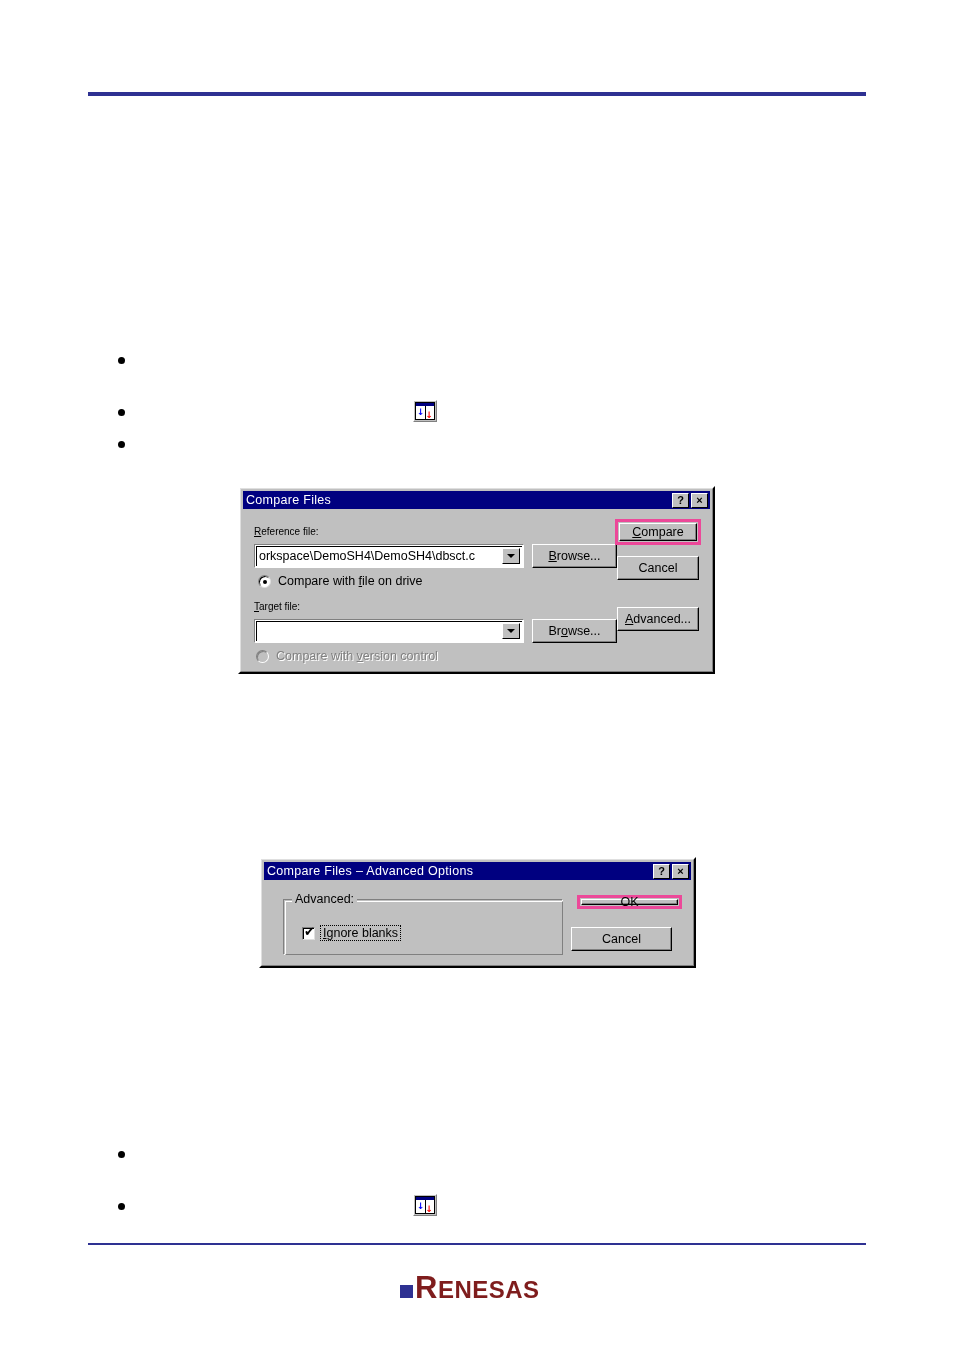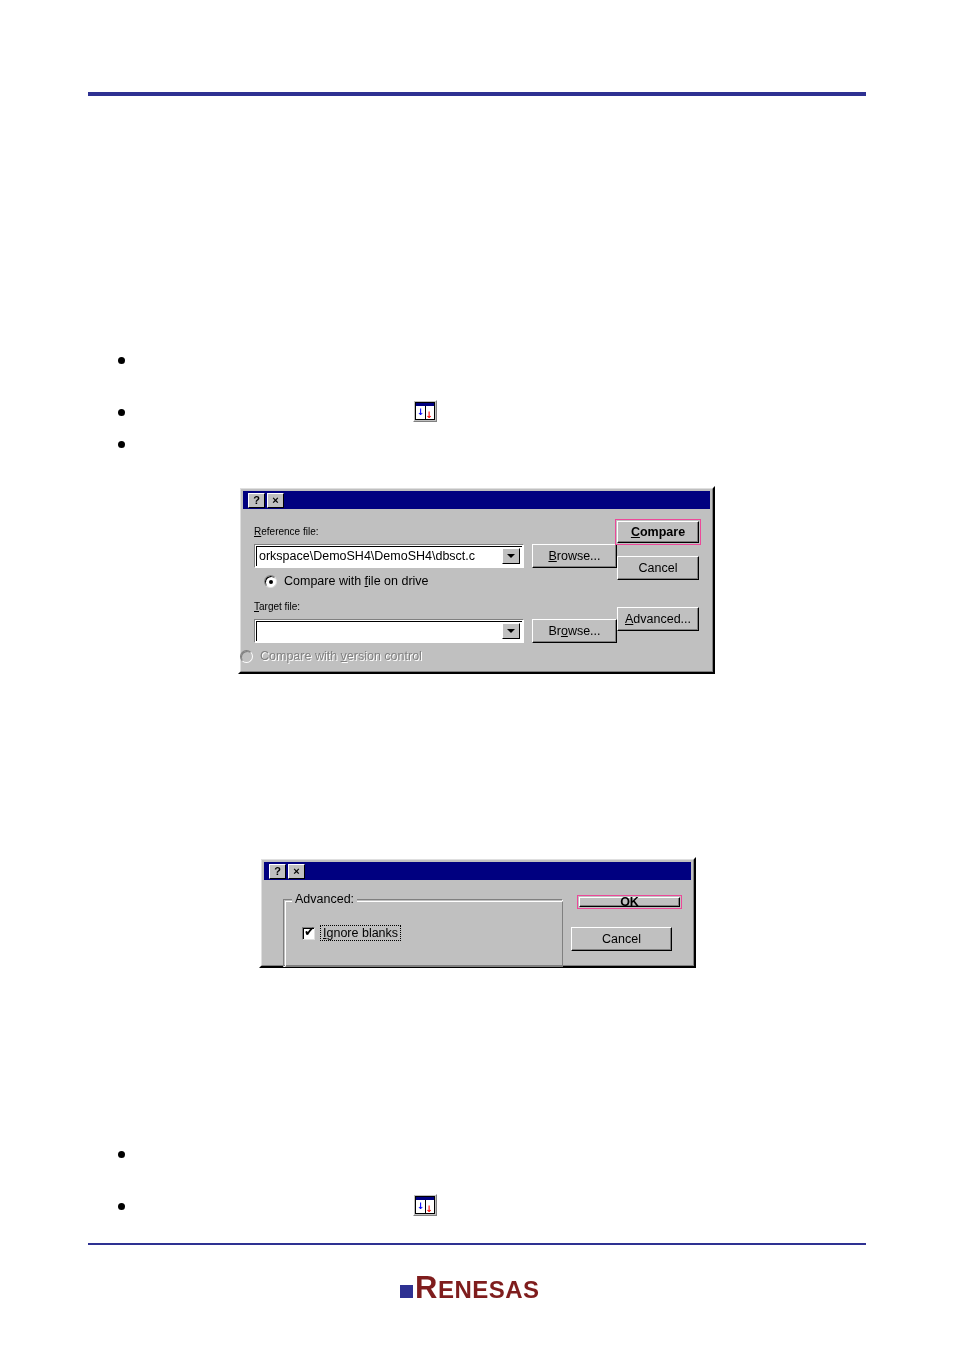--- a/index.html
+++ b/index.html
@@ -260,23 +260,22 @@
     white-space: nowrap;
   }
   .btn .face {
     position: absolute;
     left: 0; top: 0; right: 0; bottom: 0;
     border-right: 1px solid #808080;
     border-bottom: 1px solid #808080;
     pointer-events: none;
   }
   .btn.default {
-    border: 1px solid #ec4899;
+    border: 3px solid #ec4899;
     padding: 1px;
-    font-weight: bold;
   }
   .btn.default .dface {
     position: absolute;
     left: 1px; top: 1px; right: 1px; bottom: 1px;
     border-top: 1px solid #ffffff;
     border-left: 1px solid #ffffff;
     border-right: 1px solid #000000;
     border-bottom: 1px solid #000000;
     pointer-events: none;
   }
@@ -427,40 +426,41 @@
 
 <div class="bullet-item" style="left:118px; top:441px;">
   <span class="bullet-dot"></span>
   <span class="bullet-text"></span>
 </div>
 
 <div class="dlg" style="left:238px; top:486px; width:477px; height:188px;">
   <div class="dlg-inner-edge"></div>
 
   <div class="titlebar">
+    <span class="titlebar-text">Compare Files</span>
     <span class="tb-btn">?</span>
     <span class="tb-btn">×</span>
   </div>
 
   <div class="lbl" style="left:14px; top:38px;">
     <span class="u">R</span><span>eference file:</span>
   </div>
 
   <div class="combo" style="left:14px; top:56px; width:270px;">
     <div class="shadow"></div>
     <div class="val">orkspace\DemoSH4\DemoSH4\dbsct.c</div>
     <div class="arrow"></div>
   </div>
 
   <div class="btn" style="left:292px; top:56px; width:85px; height:24px;">
     <div class="face"></div>
     <span class="btn-label"><span class="u">B</span><span>rowse...</span></span>
   </div>
 
-  <div class="radio" style="left:24px; top:86px;">
+  <div class="radio" style="left:18px; top:86px;">
     <span class="radio-circle">
         <span class="dot"></span>
       </span>
     <span><span>Compare with </span><span class="u">f</span><span>ile on drive</span></span>
   </div>
 
   <div class="lbl" style="left:14px; top:113px;">
     <span class="u">T</span><span>arget file:</span>
   </div>
 
@@ -468,21 +468,21 @@
     <div class="shadow"></div>
     <div class="val"></div>
     <div class="arrow"></div>
   </div>
 
   <div class="btn" style="left:292px; top:131px; width:85px; height:24px;">
     <div class="face"></div>
     <span class="btn-label"><span>Br</span><span class="u">o</span><span>wse...</span></span>
   </div>
 
-  <div class="radio disabled" style="left:0; top:161px;justify-content:space-between;">
+  <div class="radio disabled" style="left:16px; top:161px;justify-content:space-between;">
     <span class="radio-circle"></span>
     <span><span>Compare with </span><span class="u">v</span><span>ersion control</span></span>
   </div>
 
   <div class="btn default" style="left:375px; top:31px; width:86px; height:26px;">
     <div class="dface"></div>
     <div class="dface2"></div>
     <span class="btn-label"><span class="u">C</span><span>ompare</span></span>
   </div>
 
@@ -494,25 +494,26 @@
   <div class="btn" style="left:377px; top:119px; width:82px; height:24px;justify-content:center;">
     <div class="face"></div>
     <span class="btn-label"><span class="u">A</span><span>dvanced...</span></span>
   </div>
 </div>
 
 <div class="dlg" style="left:259px; top:857px; width:437px; height:111px;">
   <div class="dlg-inner-edge"></div>
 
   <div class="titlebar">
+    <span class="titlebar-text">Compare Files – Advanced Options</span>
     <span class="tb-btn">?</span>
     <span class="tb-btn">×</span>
   </div>
 
-  <div class="groupbox" style="left:22px; top:40px; width:280px; height:68px;">
+  <div class="groupbox" style="left:22px; top:40px; width:280px; height:56px;">
     <div class="gb2"></div>
     <span class="groupbox-title">Advanced:</span>
   </div>
 
   <div class="checkbox-row" style="left:41px; top:66px;">
     <span class="checkbox-box">
         <span class="tick">✔</span>
       </span>
     <span class="focus-ring"><span class="u">I</span><span>gnore blanks</span></span>
   </div>

